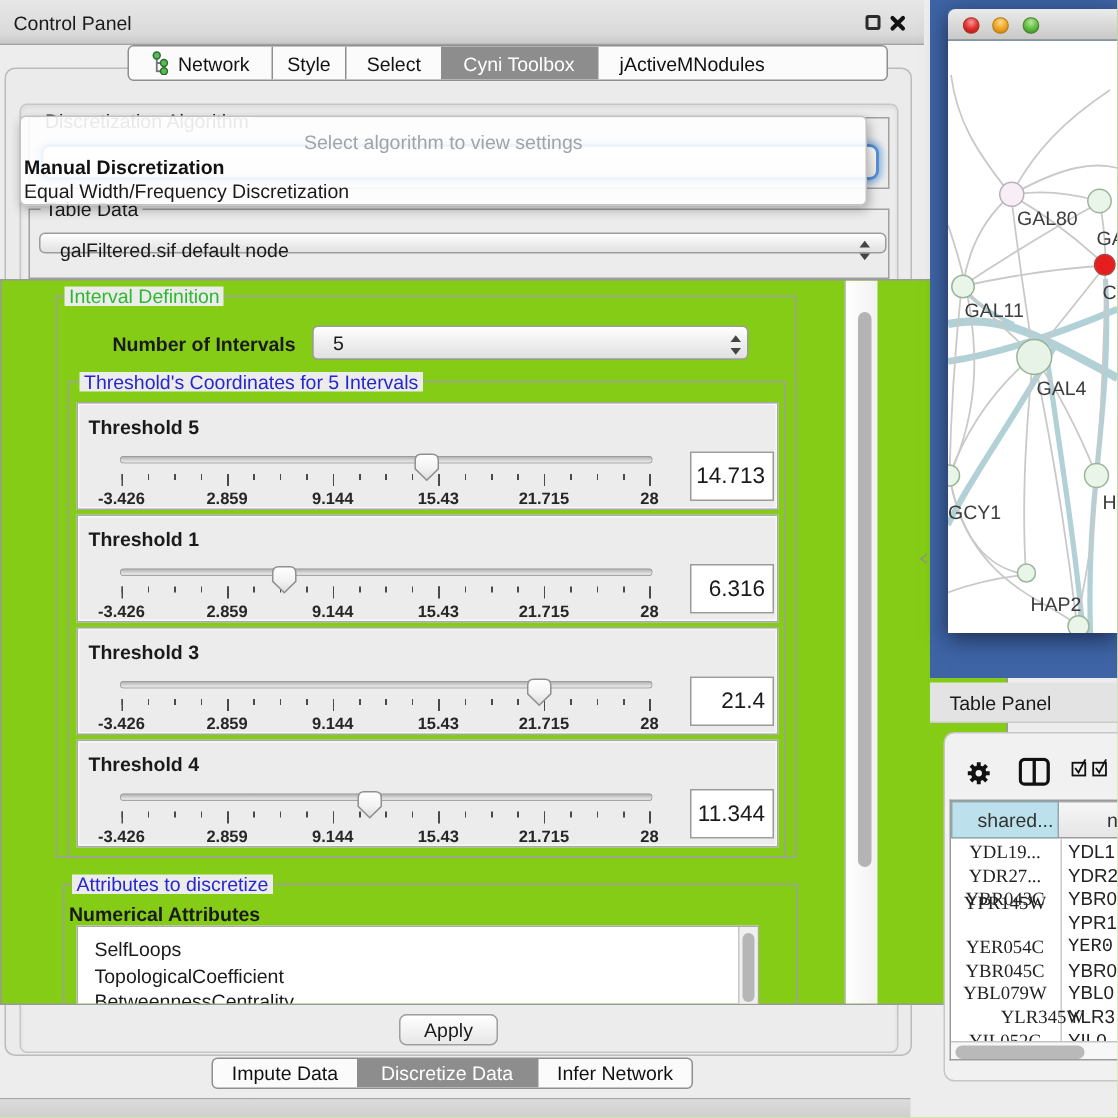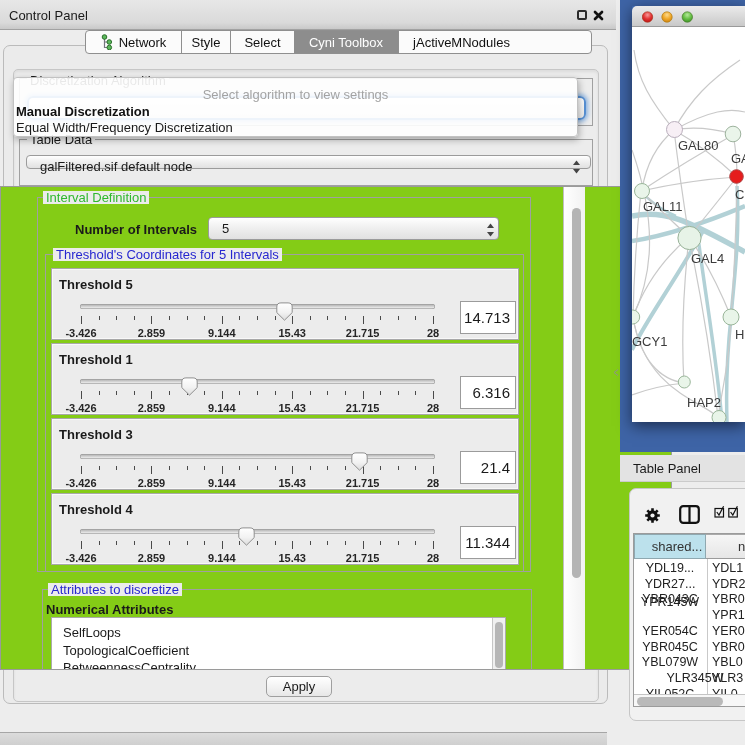--- a/index.html
+++ b/index.html
@@ -25,21 +25,21 @@
   .rlab{position:absolute;top:58px;width:80px;text-align:center;font-size:11px;font-weight:bold;color:#262626;}
   .track{position:absolute;left:28px;top:34.5px;width:355px;height:5px;border-radius:2.5px;
     background:linear-gradient(#a8a8a8,#e3e3e3 70%,#d0d0d0);box-shadow:inset 0 0 0 0.5px #979797;}
   .thumb{position:absolute;top:32.5px;width:17px;height:19px;}
   .tfield{position:absolute;left:408px;top:32px;width:56px;height:33px;background:#fff;
     border:1px solid #9b9b9b;box-sizing:border-box;font-size:15px;text-align:right;
     line-height:31px;padding-right:5px;}
   .tpanel{position:absolute;left:50px;width:468px;height:72px;background:#ececec;
     border:1px solid #a8a8a8;box-shadow:inset 0 0 0 1px #f8f8f8;box-sizing:border-box;}
   .plabel{position:absolute;left:7px;top:7.5px;font-size:13px;font-weight:bold;}
-  .row1{position:absolute;left:0;width:72px;text-align:center;font-size:12.5px;color:#222;}
+  .row1{position:absolute;left:0;width:72px;text-align:center;font-size:12.5px;color:#222;font-family:Liberation Serif, serif;}
   .row2{position:absolute;left:78px;font-size:12.5px;color:#222;white-space:nowrap;}
 </style>
 </head>
 <body>
 <div id="page">
 
   <div class="abs" style="left:0;top:0;width:610px;height:733px;background:#ededed;"></div>
   <div class="abs" style="left:0;top:0;width:616px;height:30px;background:linear-gradient(#e7e7e7,#dadada 78%,#c9c9c9);border-bottom:1px solid #a2a2a2;box-sizing:border-box;"></div>
   <div class="abs t13" style="left:9px;top:8px;">Control Panel</div>
   <div class="abs" style="left:577px;top:10px;width:10px;height:10px;border:2px solid #2b2b2b;border-radius:2px;box-sizing:border-box;"></div>
@@ -204,20 +204,25 @@
       </div>
     </div>
 
     <div class="abs" style="left:562px;top:0;width:22px;height:484px;background:linear-gradient(to right,#ffffff,#f1f1f1);border-left:1px solid #c0c0c0;box-sizing:border-box;">
       <div class="abs" style="left:8px;top:21px;width:9px;height:370px;border-radius:4.5px;background:#b4b4b4;"></div>
     </div>
   </div>
 
   <div class="abs" style="left:266px;top:676px;width:66px;height:21px;border:1px solid #9f9f9f;border-radius:5px;background:linear-gradient(#ffffff,#e7e7e7);box-sizing:border-box;text-align:center;font-size:13px;line-height:19px;">Apply</div>
 
+  <div class="abs" style="left:141px;top:705px;width:321px;height:21px;background:#fbfbfb;border:1px solid #8f8f8f;border-radius:4px;box-sizing:border-box;overflow:hidden;">
+    <div class="tseg" style="left:0;width:96px;">Impute Data</div>
+    <div class="tseg selseg" style="left:96px;width:120px;">Discretize Data</div>
+    <div class="tseg sep" style="left:216px;width:103px;">Infer Network</div>
+  </div>
 
   <div class="abs" style="left:0;top:732px;width:607px;height:1px;background:#a6a6a6;"></div>
   <div class="abs" style="left:0;top:733px;width:607px;height:12px;background:linear-gradient(#dcdcdc,#cfcfcf);"></div>
 
   <div class="abs" style="left:620px;top:0;width:125px;height:452px;background:#3e64a6;"></div>
   <div class="abs" style="left:632px;top:6px;width:113px;height:416px;box-shadow:0 4px 14px rgba(0,0,10,0.55);">
     <div class="abs" style="left:0;top:0;width:113px;height:21px;background:linear-gradient(#ebebeb,#c9c9c9);border-bottom:1px solid #9a9a9a;border-top-left-radius:5px;box-sizing:border-box;"></div>
 
     <svg class="abs" style="left:10px;top:4.5px;" width="65" height="13" viewBox="0 0 65 13">
       <defs>
@@ -339,21 +344,21 @@
 
     <div class="row1" style="top:27.0px;line-height:15.7px;">YDL19...</div>
       <div class="row2" style="top:27.0px;line-height:15.7px;">YDL1</div>
     <div class="row1" style="top:42.7px;line-height:15.7px;">YDR27...</div>
       <div class="row2" style="top:42.7px;line-height:15.7px;">YDR2</div>
     <div class="row1" style="top:58.4px;line-height:15.7px;">YBR043C</div>
       <div class="row2" style="top:58.4px;line-height:15.7px;">YBR0</div>
     <div class="row1" style="top:61px;line-height:15.7px;">YPR145W</div>
       <div class="row2" style="top:74.1px;line-height:15.7px;">YPR1</div>
     <div class="row1" style="top:89.8px;line-height:15.7px;">YER054C</div>
-      <div class="row2" style="top:89.8px;line-height:15.7px;">YER0</div>
+      <div class="row2" style="top:89.8px;line-height:15.7px;font-family:Liberation Mono, monospace;">YER0</div>
     <div class="row1" style="top:105.5px;line-height:15.7px;">YBR045C</div>
       <div class="row2" style="top:105.5px;line-height:15.7px;">YBR0</div>
     <div class="row1" style="top:121.2px;line-height:15.7px;">YBL079W</div>
       <div class="row2" style="top:121.2px;line-height:15.7px;">YBL0</div>
     <div class="row1" style="top:136.9px;line-height:15.7px;padding-left:25px;">YLR345W</div>
       <div class="row2" style="top:136.9px;line-height:15.7px;">YLR3</div>
     <div class="row1" style="top:152.6px;line-height:15.7px;">YIL052C</div>
       <div class="row2" style="top:152.6px;line-height:15.7px;">YIL0</div>
 
     <div class="abs" style="left:0;top:160px;width:112px;height:13px;background:#f7f7f7;border-top:1px solid #c4c4c4;box-sizing:border-box;">

